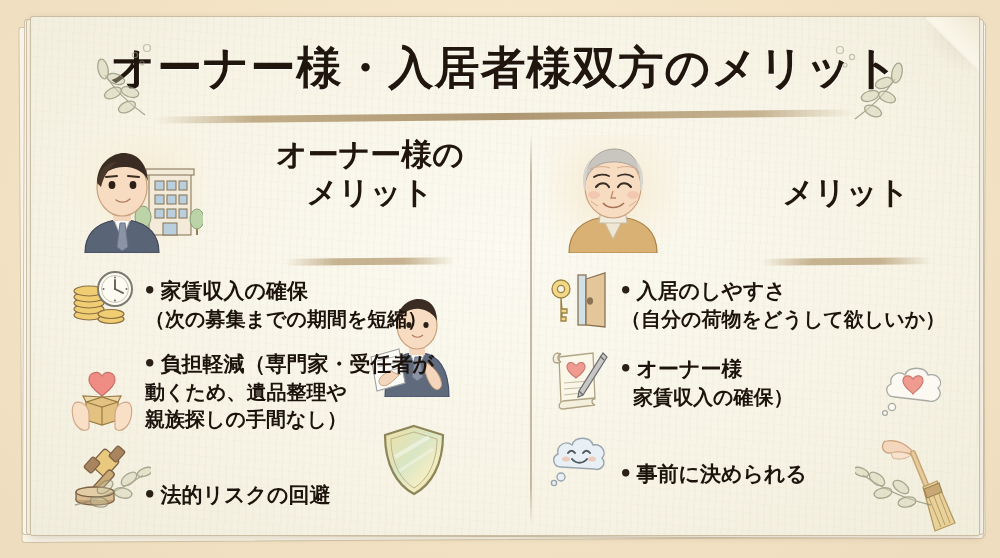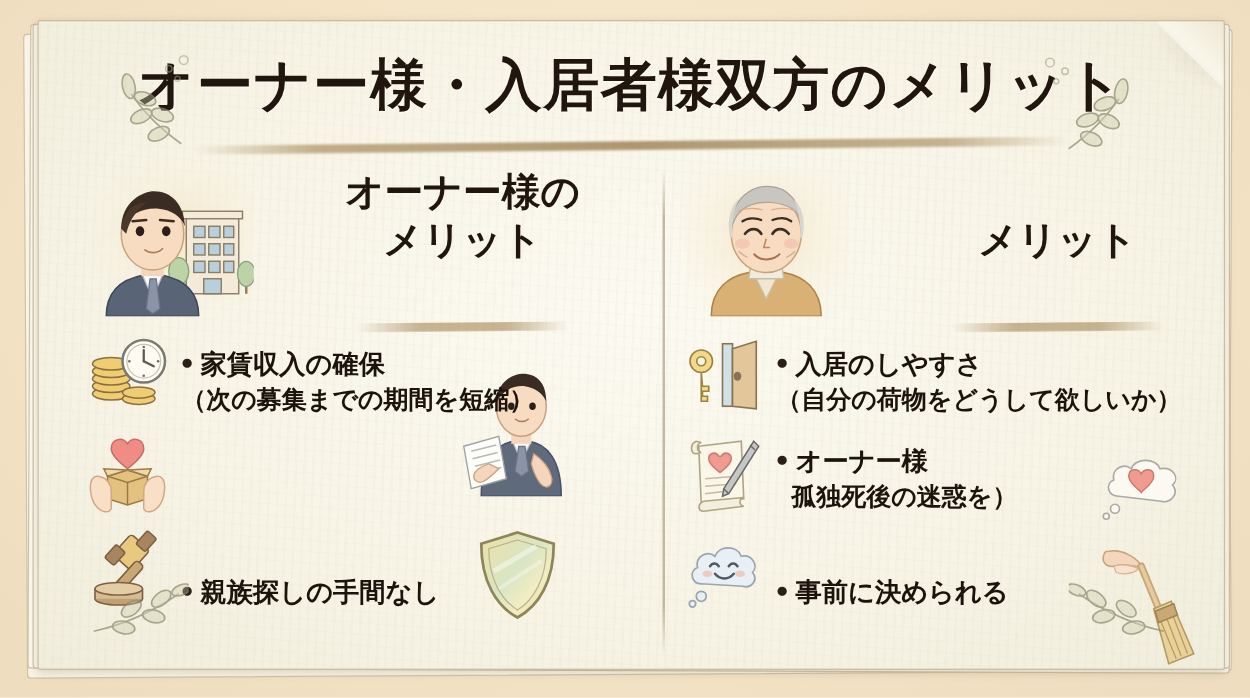--- a/index.html
+++ b/index.html
@@ -403,38 +403,43 @@
                 <path d="M33 41 L33 59" fill="none"></path>
                 <path d="M14 30 L17 36 L33 31 Z" fill="#f0d9a8"></path>
                 <path d="M52 30 L49 36 L33 31 Z" fill="#f0d9a8"></path>
               </g>
               <g fill="#fadfc7" stroke="#d0a887" stroke-width="1.2">
                 <path d="M5 38 C2 42 3 54 8 60 C12 65 18 66 20 62 L20 48 C20 42 16 38 13 37 C10 36 7 35 5 38 Z"></path>
                 <path d="M61 38 C64 42 63 54 58 60 C54 65 48 66 46 62 L46 48 C46 42 50 38 53 37 C56 36 59 35 61 38 Z"></path>
               </g>
             </svg>
           </div>
+          <div class="bullet-text">
+            <span class="dot">•</span><span>負担軽減（専門家・受任者が</span>
+            <span class="sub">動くため、遺品整理や</span>
+            <span class="sub">親族探しの手間なし）</span>
+          </div>
         </div>
 
         <div class="bullet-row">
           <div class="bullet-icon">
             <svg class="art" viewBox="0 0 66 66">
               <g stroke="#7d6145" stroke-width="1.3">
                 <rect x="26" y="8" width="20" height="22" rx="3" fill="#e8c97e" transform="rotate(42 36 19)"></rect>
                 <rect x="18" y="14" width="10" height="14" rx="2" fill="#a8855e" transform="rotate(42 23 21)"></rect>
                 <rect x="43" y="3" width="10" height="14" rx="2" fill="#a8855e" transform="rotate(42 48 10)"></rect>
                 <rect x="30" y="24" width="8" height="28" rx="3" fill="#c9a876" transform="rotate(42 34 38)"></rect>
                 <ellipse cx="26" cy="56" rx="19" ry="5" fill="#c2a074"></ellipse>
                 <path d="M7 56 L7 48 C7 45 45 45 45 48 L45 56" fill="#d8bd93"></path>
                 <ellipse cx="26" cy="48" rx="19" ry="5" fill="#e3cda6"></ellipse>
               </g>
             </svg>
           </div>
           <div class="bullet-text">
-            <span class="dot">•</span><span>親族探しの手間なし</span>
+            <span class="dot">•</span><span>法的リスクの回避</span>
           </div>
         </div>
       </div>
 
       <svg style="position:absolute; left:302px; top:152px;" width="92" height="110" viewBox="0 0 92 110">
         <path d="M20 110 C20 80 32 68 46 66 L58 66 C72 68 84 80 84 110 Z" fill="#5f6a7d" stroke="#45506a" stroke-width="1.2"></path>
         <path d="M45 66 L52 82 L60 66 L55 64 L49 64 Z" fill="#fbfbfb" stroke="#c2c2c2" stroke-width="1"></path>
         <path d="M50 70 L55 70 L58 90 L52 94 L47 90 Z" fill="#8b93a6" stroke="#6a7386" stroke-width="1"></path>
         <path d="M44 54 L60 54 L60 68 L44 68 Z" fill="#f3d6bb"></path>
         <ellipse cx="52" cy="38" rx="20" ry="24" fill="#f7dcc2" stroke="#c9a17c" stroke-width="1.2"></ellipse>
@@ -567,21 +572,21 @@
               </g>
               <g stroke="#6a6a6a" stroke-width="1.2">
                 <path d="M58 8 L62 12 L38 50 L33 52 L34 46 Z" fill="#c7c7c7"></path>
                 <path d="M34 46 L38 50"></path>
                 <path d="M55 11 L59 15"></path>
               </g>
             </svg>
           </div>
           <div class="bullet-text">
             <span class="dot">•</span><span>オーナー様</span>
-            <span class="sub2">孤独死後の迷惑を）</span>
+            <span class="sub2">家賃収入の確保）</span>
           </div>
         </div>
 
         <div class="bullet-row">
           <div class="bullet-icon">
             <svg class="art" viewBox="0 0 66 66">
               <g stroke="#9aa6ae" stroke-width="1.4" fill="#e8f0f5">
                 <path d="M16 44 C8 44 6 34 13 31 C11 22 21 17 27 22 C30 13 45 13 48 22 C57 20 62 30 57 35 C62 41 56 48 49 46 Z"></path>
                 <circle cx="16" cy="54" r="4"></circle>
                   <circle cx="9" cy="60" r="2.6"></circle>

